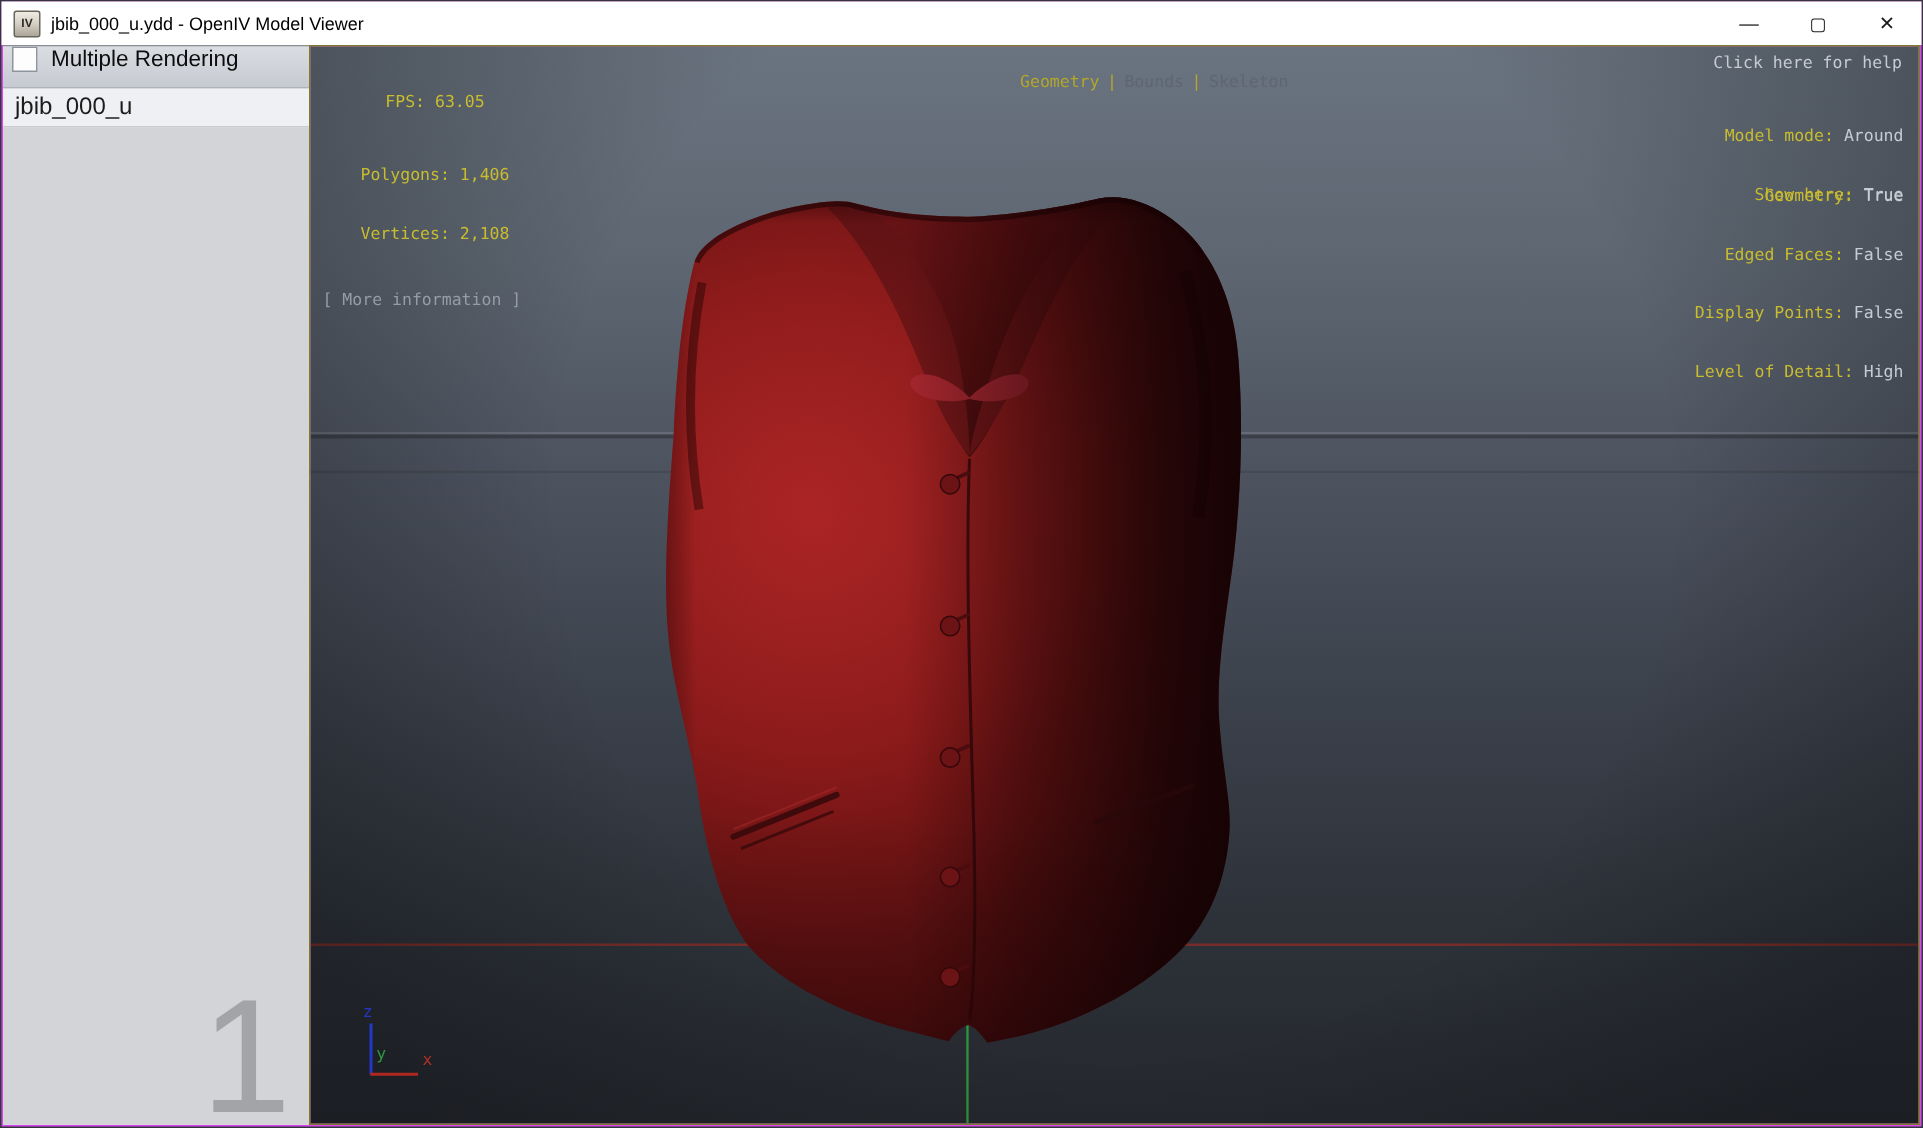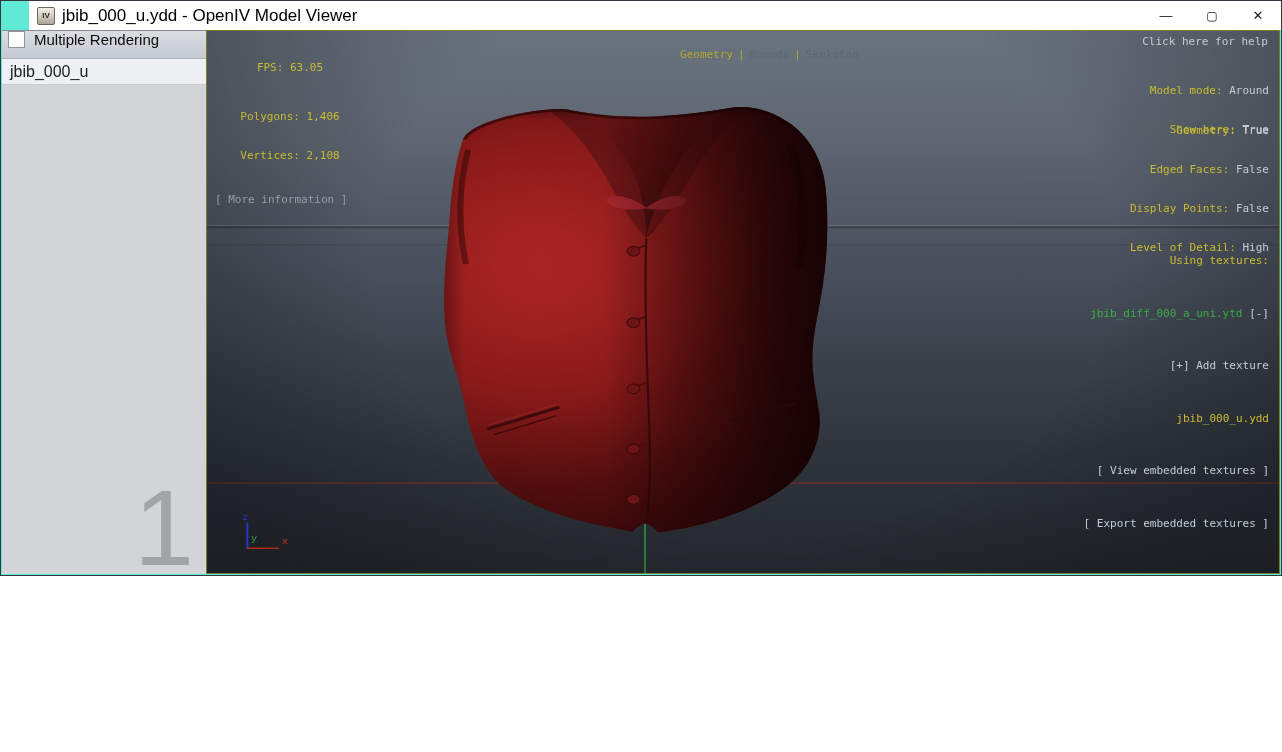--- a/index.html
+++ b/index.html
@@ -1,25 +1,25 @@
 <!DOCTYPE html>
 <html><head>
 <meta charset="utf-8">
 <style>
   html,body{margin:0;padding:0;}
   body{width:1282px;height:752px;overflow:hidden;font-family:"Liberation Sans",sans-serif;background:#fff;}
-  .window{position:relative;width:1282px;height:576px;box-sizing:border-box;border:1px solid #33363c;background:#5eead4;padding-left:28px;}
+  .window{position:relative;width:1282px;height:752px;box-sizing:border-box;border:1px solid #33363c;background:#d946ef;}
 
   
   .titlebar{height:29px;display:flex;align-items:center;background:#ffffff;}
   .app-icon{width:16px;height:16px;margin-left:8px;border:1px solid #6a665e;border-radius:2px;
     background:linear-gradient(180deg,#efece4 0%,#d6d2c6 45%,#aba698 100%);
     display:flex;align-items:center;justify-content:center;
     font-size:8px;font-weight:bold;color:#2d2b26;letter-spacing:0;}
-  .title-text{margin-left:7px;font-size:17px;color:#000;}
+  .title-text{margin-left:7px;font-size:12px;color:#000;}
   .win-controls{margin-left:auto;display:flex;height:100%;}
   .win-btn{width:46px;height:100%;display:flex;align-items:center;justify-content:center;
     font-size:13px;color:#1a1a1a;cursor:default;}
   .win-btn.max{font-size:12px;}
 
   
   .main{position:absolute;top:29px;left:1px;right:1px;bottom:1px;display:flex;}
 
   
   .sidebar{width:204px;background:#d2d4d7;position:relative;border-top:1px solid #8a8e95;box-sizing:border-box;flex:none;}
@@ -216,24 +216,16 @@
         <div><span class="ylw">Show here:</span><span class="gry"> </span><span class="gry">True</span></div>
       </div>
 
       <div class="ovl render-block">
         <div><span class="ylw">Geometry:</span><span class="gry"> </span><span class="gry">True</span></div>
         <div><span class="ylw">Edged Faces:</span><span class="gry"> </span><span class="gry">False</span></div>
         <div><span class="ylw">Display Points:</span><span class="gry"> </span><span class="gry">False</span></div>
         <div><span class="ylw">Level of Detail:</span><span class="gry"> </span><span class="gry">High</span></div>
       </div>
 
-      <div class="ovl textures-block">
-        <div class="ylw">Using textures:</div>
-        <div><span class="grn">jbib_diff_000_a_uni.ytd</span><span class="gry"> </span><span class="gry">[-]</span></div>
-        <div class="gry">[+] Add texture</div>
-        <div class="ylw">jbib_000_u.ydd</div>
-        <div class="gry">[ View embedded textures ]</div>
-        <div class="gry">[ Export embedded textures ]</div>
-      </div>
 
     </div>
   </div>
 </div>
 
 </body></html>

